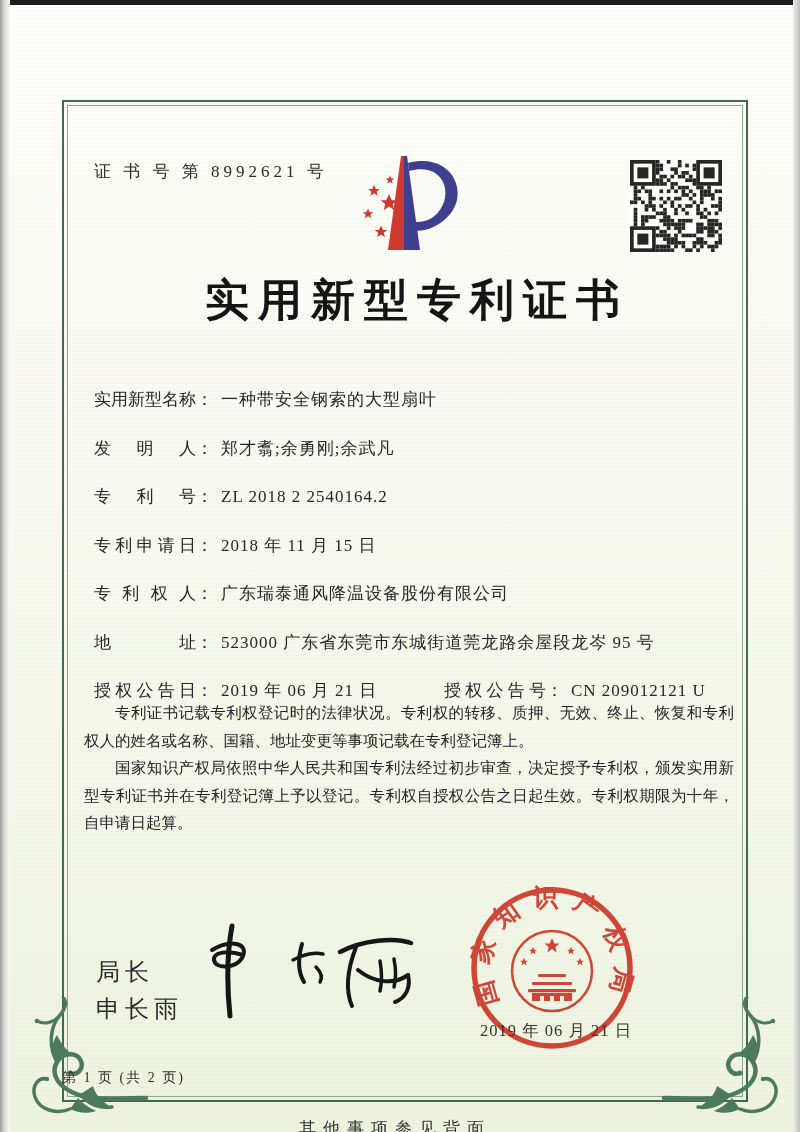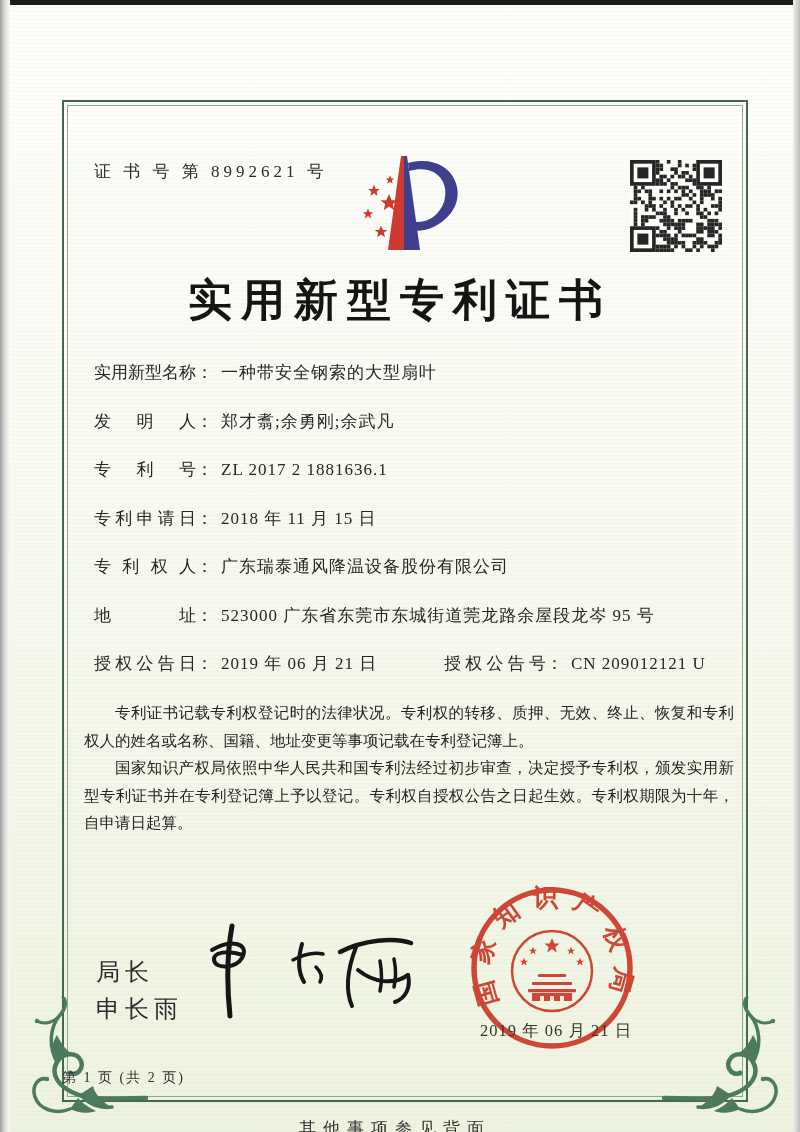--- a/index.html
+++ b/index.html
@@ -26,24 +26,24 @@
   .frame-inner{position:absolute;left:3px;top:3px;right:3px;bottom:3px;
       border:1.2px solid #8aa78f;}
 
   .content{position:absolute;left:0;top:0;width:800px;height:1132px;}
 
   .cert-no{position:absolute;left:94px;top:160px;font-size:17px;letter-spacing:4px;color:#2a2a2a;}
 
   .logo{position:absolute;left:338px;top:150px;width:132px;height:108px;}
   .qr{position:absolute;left:630px;top:160px;width:92px;height:92px;}
 
-  .title{position:absolute;left:57px;top:271px;width:686px;text-align:center;
+  .title{position:absolute;left:74px;top:271px;width:686px;text-align:center;
       font-size:44px;font-weight:bold;letter-spacing:9px;color:#141414;}
 
-  .fields{position:absolute;left:94px;top:359px;width:628px;font-size:17px;color:#262626;}
+  .fields{position:absolute;left:94px;top:386px;width:628px;font-size:17px;color:#262626;}
   .frow{display:flex;align-items:baseline;line-height:27px;margin-bottom:21.5px;}
   .flabel{display:inline-block;width:102px;text-align:justify;text-align-last:justify;}
   .fcolon{display:inline-block;margin-right:8px;}
   .fvalue{flex:1;letter-spacing:1px;}
   .frow-split{display:flex;gap:44px;}
   .fpair-left{display:flex;align-items:baseline;width:306px;}
   .fpair-right{display:flex;align-items:flex-end;flex:1;}
 
   .body-text{position:absolute;left:84px;top:699px;width:650px;font-size:15.5px;
       line-height:27.5px;text-align:justify;color:#242424;}
@@ -385,21 +385,21 @@
         <span class="fvalue">一种带安全钢索的大型扇叶</span>
       </div>
       <div class="frow">
         <span class="flabel">发明人</span>
           <span class="fcolon">：</span>
         <span class="fvalue">郑才翥;余勇刚;余武凡</span>
       </div>
       <div class="frow">
         <span class="flabel">专利号</span>
           <span class="fcolon">：</span>
-        <span class="fvalue">ZL 2017 2 1881636.1</span>
+        <span class="fvalue">ZL 2018 2 2540164.2</span>
       </div>
       <div class="frow">
         <span class="flabel">专利申请日</span>
           <span class="fcolon">：</span>
         <span class="fvalue">2018 年 11 月 15 日</span>
       </div>
       <div class="frow">
         <span class="flabel">专利权人</span>
           <span class="fcolon">：</span>
         <span class="fvalue">广东瑞泰通风降温设备股份有限公司</span>

